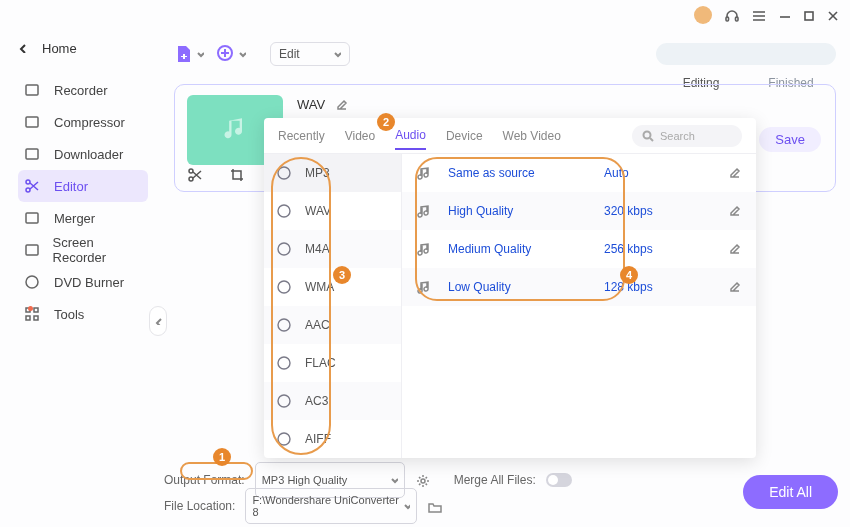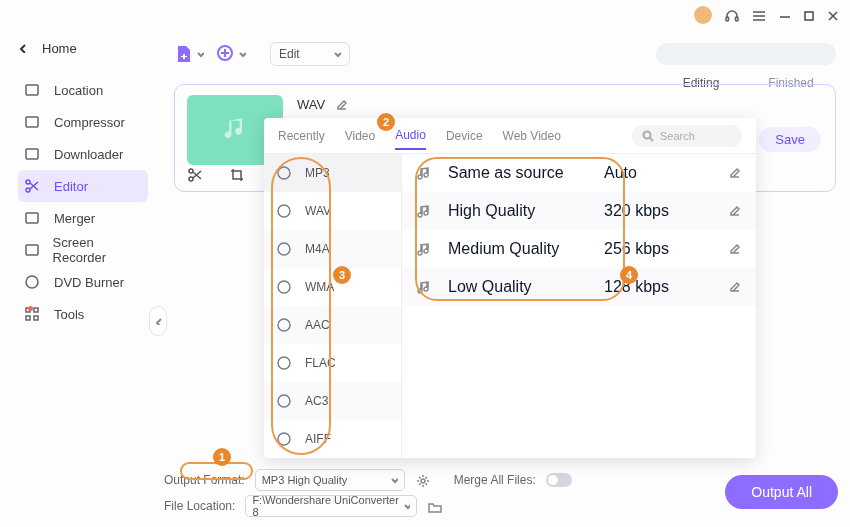--- a/index.html
+++ b/index.html
@@ -45,29 +45,29 @@
   .popup-tabs .tab.active { color:#6c4ff0; border-bottom:2px solid #6c4ff0; }
   .popup-search { margin-left:auto; display:flex;align-items:center;gap:6px;background:#f4f4f7;border-radius:12px;height:22px;padding:0 10px;font-size:11px;color:#aaa; width:110px;}
   .popup-search svg{width:12px;height:12px;stroke:#aaa;fill:none;stroke-width:2;}
   .popup-body { flex:1; display:flex; overflow:hidden; }
   .fmt-col { width:138px; overflow:auto; border-right:1px solid #efeff3; }
   .fmt-item { height:38px; display:flex;align-items:center;gap:12px;padding:0 12px;font-size:12px;color:#555; }
   .fmt-item:nth-child(odd){ background:#fafafc; }
   .fmt-item.sel { background:#f3f3f6; }
   .fmt-item svg { width:17px;height:17px;stroke:#7a7a88;fill:none;stroke-width:1.4; }
   .qual-col { flex:1; }
-  .qual-row { height:38px; display:grid; grid-template-columns:22px 1fr 88px 40px; align-items:center; gap:10px; padding:0 14px; font-size:16px; color:#0f172a;}
+  .qual-row { height:38px; display:grid; grid-template-columns:22px 1fr 88px 40px; align-items:center; gap:10px; padding:0 14px; font-size:12px; color:#1d4ed8;}
   .qual-row:nth-child(even){ background:#fafafc; }
   .qual-row svg.note { width:15px;height:15px;stroke:#888;fill:none;stroke-width:1.5; }
   .qual-row svg.edit { width:14px;height:14px;stroke:#888;fill:none;stroke-width:1.5;justify-self:end; }
   .highlight { position:absolute; border:2px solid #e89b4c; border-radius:18px; pointer-events:none; z-index:20; }
   .badge { position:absolute; width:18px; height:18px; background:#e8872c; color:#fff; border-radius:50%; font-size:11px; display:flex;align-items:center;justify-content:center; z-index:25; font-weight:600;}
   .bottom { position:absolute; bottom:0; left:0; right:12px; height:64px; padding:4px 0 0 6px; font-size:12px; color:#666;}
   .bottom-row { display:flex; align-items:center; gap:10px; height:26px; }
-  .sel-box { border:1px solid #d5d5dd; border-radius:5px; height:22px; padding:0 6px; display:flex;align-items:center;justify-content:space-between;font-size:11px;color:#555;}
+  .sel-box { border:1px solid #d5d5dd; border-radius:5px; height:36px; padding:0 6px; display:flex;align-items:center;justify-content:space-between;font-size:11px;color:#555;}
   .sel-box svg{width:8px;height:8px;stroke:#888;fill:none;stroke-width:2;}
   .folder-icon{width:15px;height:15px;stroke:#888;fill:none;stroke-width:1.5;}
   .gear-icon{width:15px;height:15px;stroke:#888;fill:none;stroke-width:1.5;}
   .toggle{width:26px;height:14px;background:#d5d5dd;border-radius:7px;position:relative;}
   .toggle::after{content:"";width:10px;height:10px;background:#fff;border-radius:50%;position:absolute;left:2px;top:2px;}
   .start-btn{ position:absolute; right:0; bottom:18px; background:#8d6cff; color:#fff; border:none; border-radius:18px; padding:9px 26px; font-size:14px;}
 </style>
 </head>
 <body>
 
@@ -168,21 +168,21 @@
       <svg>
           <use href="#i-chev-l"></use>
         </svg>
       <span>Home</span>
     </div>
     <div id="nav-list">
         <div class="nav-item">
           <svg>
             <use href="#i-box"></use>
           </svg>
-          <span>Location</span>
+          <span>Recorder</span>
         </div>
         <div class="nav-item">
           <svg>
             <use href="#i-box"></use>
           </svg>
           <span>Compressor</span>
         </div>
         <div class="nav-item">
           <svg>
             <use href="#i-box"></use>
@@ -305,21 +305,21 @@
         <div class="sel-box" style="width:172px">
           <span>F:\Wondershare UniConverter 8</span>
           <svg>
               <use href="#i-chev-d"></use>
             </svg>
         </div>
         <svg class="folder-icon">
             <use href="#i-folder"></use>
           </svg>
       </div>
-      <button class="start-btn">Output All</button>
+      <button class="start-btn">Edit All</button>
     </div>
   </div>
 </div>
 
 <div class="popup">
   <div class="popup-tabs" id="popup-tabs">
       <div class="tab">Recently</div>
       <div class="tab">Video</div>
       <div class="tab active">Audio</div>
       <div class="tab">Device</div>

